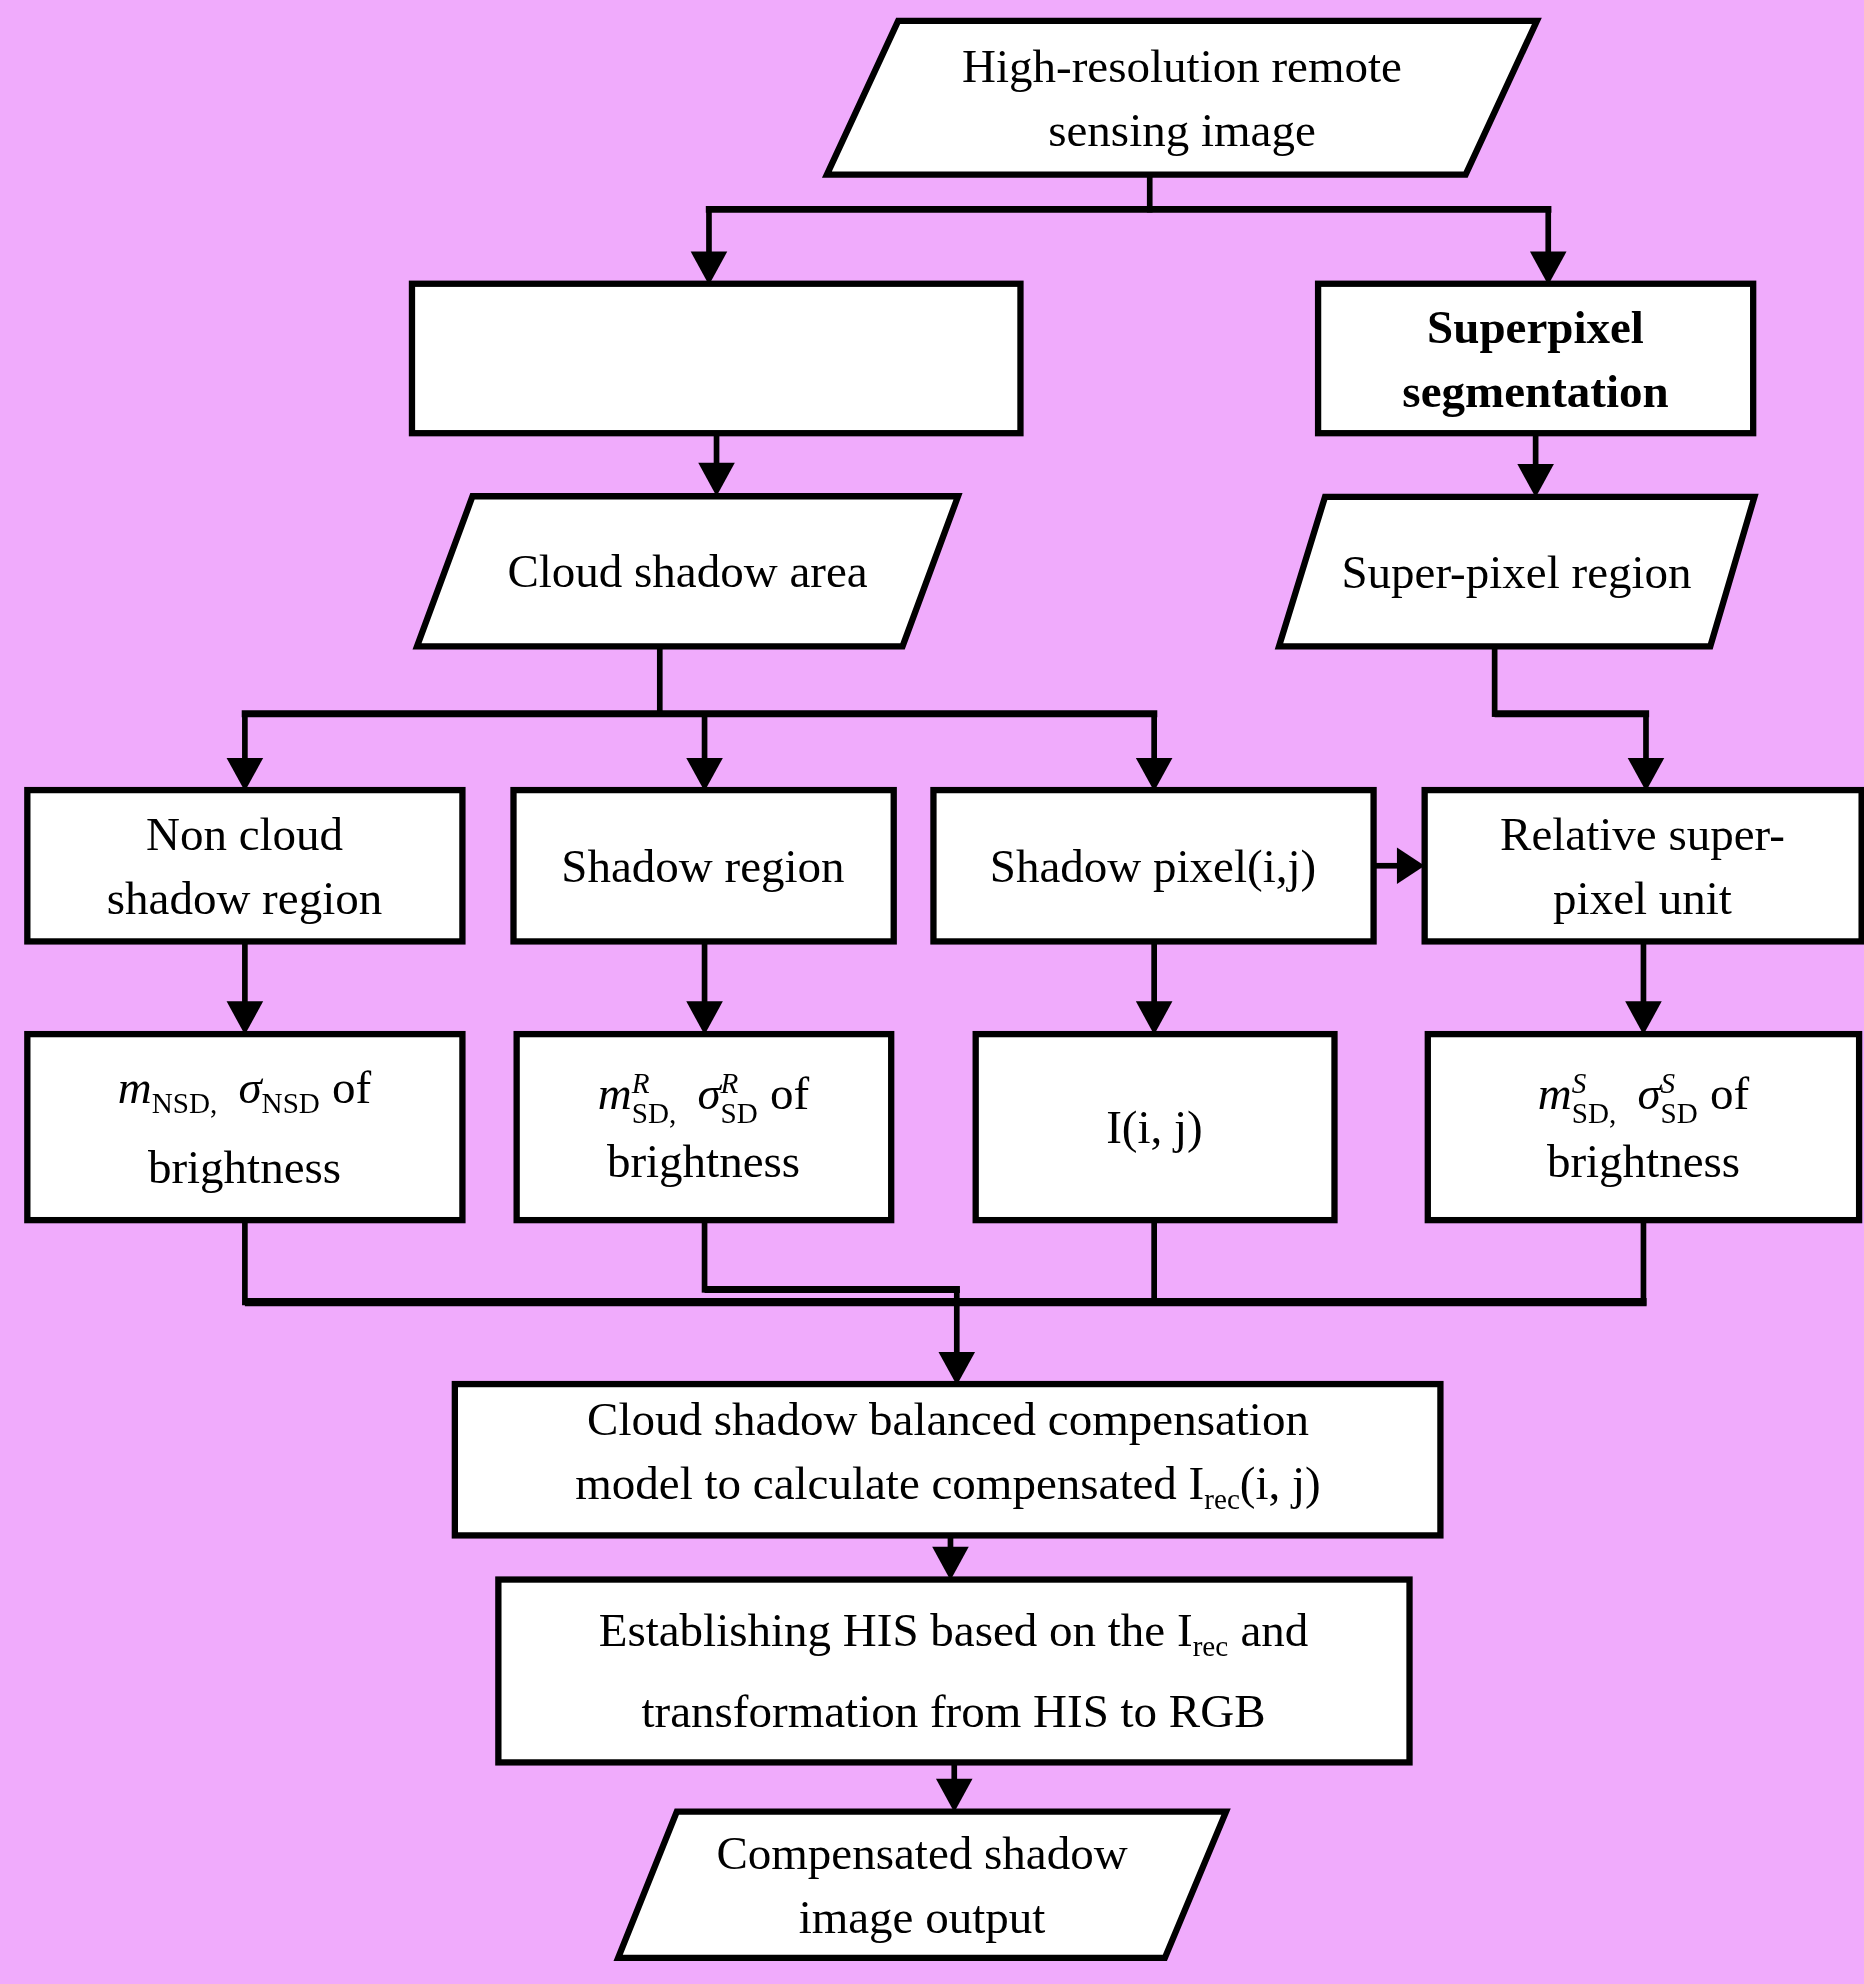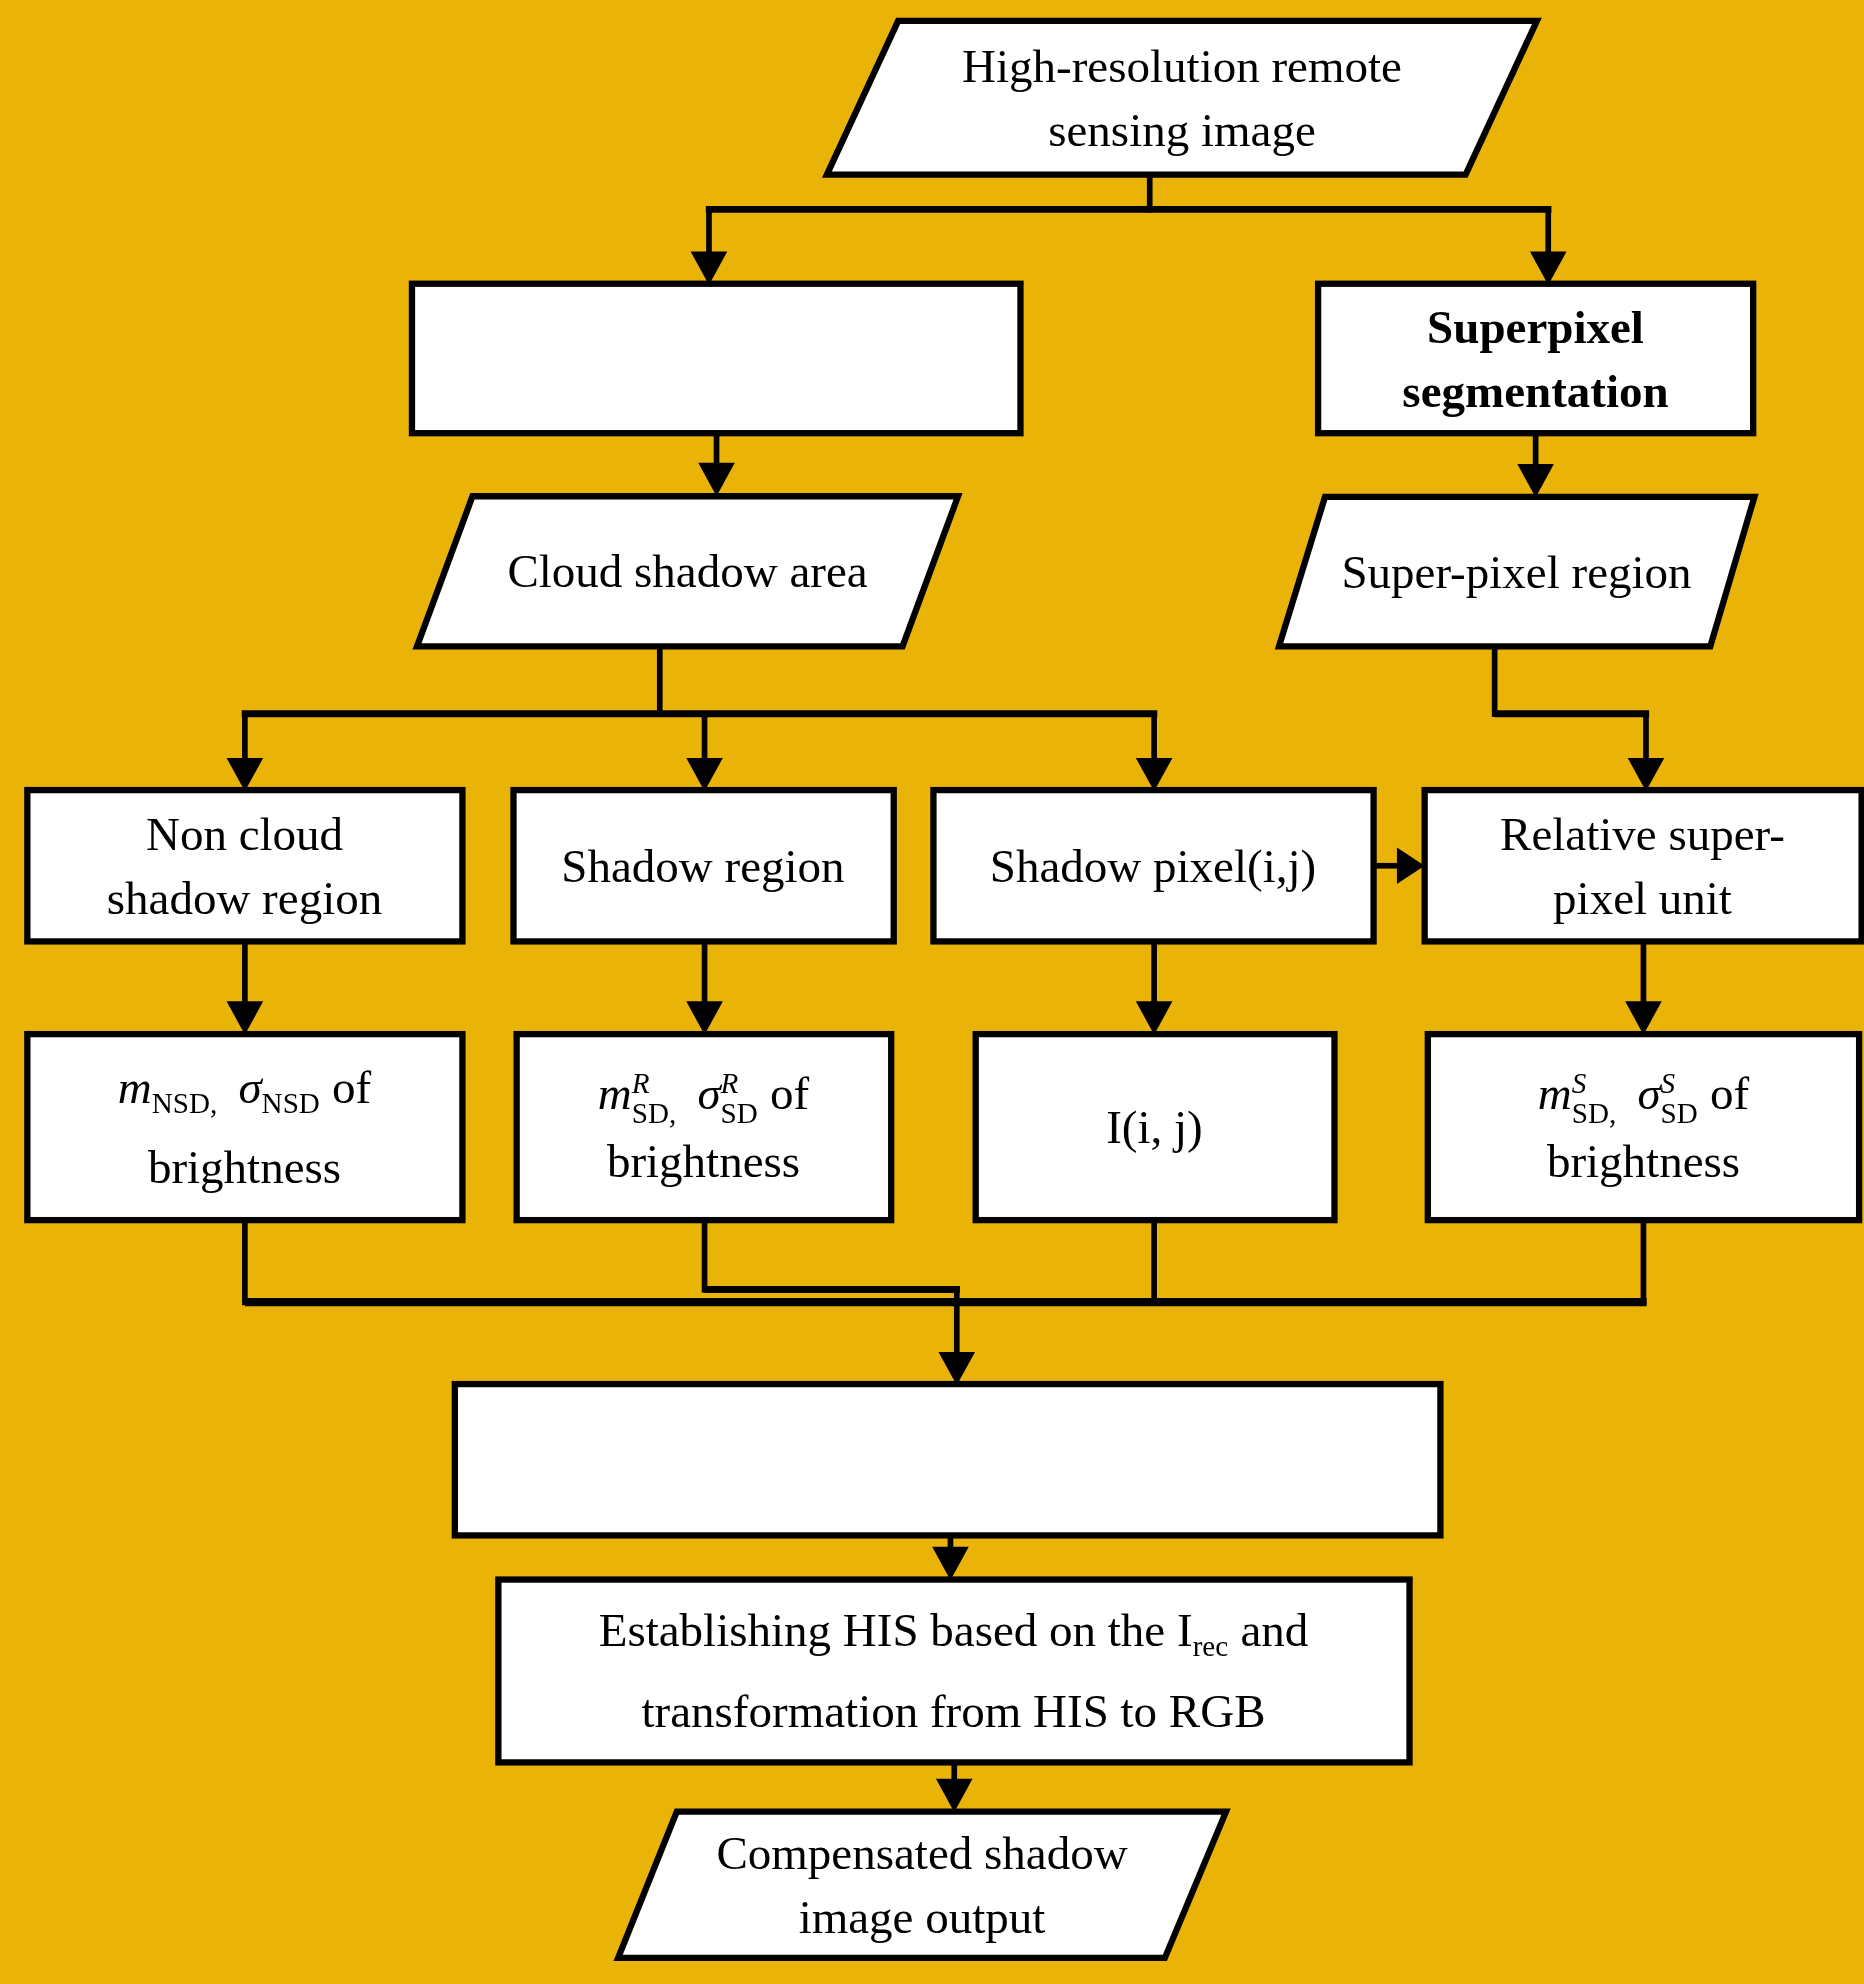--- a/index.html
+++ b/index.html
@@ -1,16 +1,16 @@
 <!DOCTYPE html>
 <html style="font-size:10px"><head>
 <meta charset="utf-8">
 <style>
   html,body{margin:0;padding:0;background:#ffffff;}
-  .canvas{position:relative;width:1865px;height:1985px;background:#eab308;
+  .canvas{position:relative;width:1865px;height:1985px;background:#f0abfc;
           font-family:"Liberation Serif", serif;color:#000;}
   .wires{position:absolute;left:0;top:0;}
   .label{position:absolute;display:flex;flex-direction:column;align-items:center;
          justify-content:center;text-align:center;font-size:47px;}
   .ln{line-height:64px;white-space:nowrap;}
   .it{font-style:italic;}
   .gap{display:inline-block;width:0.45em;}
   .ml{margin-left:0.26em;}
   .subsc{font-size:0.62em;vertical-align:-0.35em;}
   .vstack{display:inline-block;font-size:0.62em;line-height:1.05;vertical-align:middle;
@@ -142,20 +142,24 @@
 
   <div class="label" style="left:975px;top:1034px;width:359px;height:186px;">
     <div class="ln">I(i, j)</div>
   </div>
 
   <div class="label" style="left:1428px;top:1034px;width:431px;height:186px;">
     <div class="ln"><span class="it">m</span><span class="vstack"><span class="vs it">S</span><span class="vs">SD,</span></span><span class="gap"></span><span class="it">σ</span><span class="vstack"><span class="vs it">S</span><span class="vs">SD</span></span><span class="ml">of</span></div>
     <div class="ln">brightness</div>
   </div>
 
+  <div class="label" style="left:455px;top:1384px;width:986px;height:151px;">
+    <div class="ln">Cloud shadow balanced compensation</div>
+    <div class="ln"><span>model to calculate compensated I</span><span class="subsc">rec</span><span>(i, j)</span></div>
+  </div>
 
   <div class="label" style="left:498px;top:1579px;width:911px;height:183px;">
     <div class="ln"><span>Establishing HIS based on the I</span><span class="subsc">rec</span><span class="ml">and</span></div>
     <div class="ln">transformation from HIS to RGB</div>
   </div>
 
   <div class="label" style="left:618px;top:1812px;width:608px;height:146px;">
     <div class="ln">Compensated shadow</div>
     <div class="ln">image output</div>
   </div>

